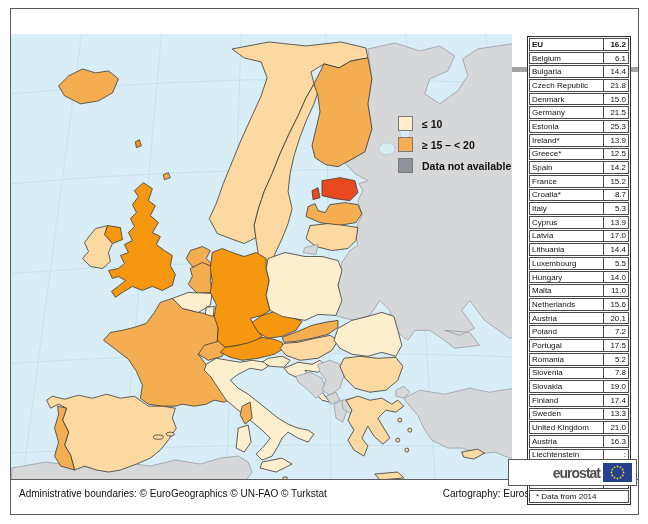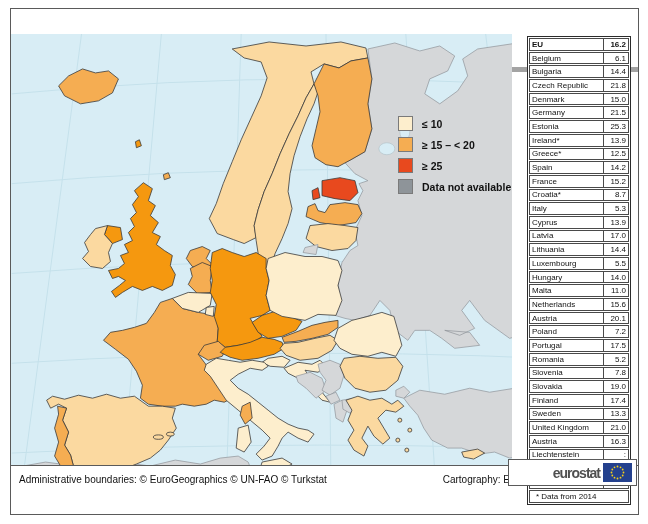--- a/index.html
+++ b/index.html
@@ -3,21 +3,21 @@
 <meta charset="utf-8">
 <style>
   html,body{margin:0;padding:0;background:#ffffff;}
   .page{position:relative;width:648px;height:524px;background:#ffffff;overflow:hidden;
         font-family:"Liberation Sans","DejaVu Sans",sans-serif;}
   .frame{position:absolute;left:10px;top:8px;width:627px;height:505px;border:1px solid #5a5a5a;background:#fff;}
   .title-band{position:absolute;left:0;top:0;width:100%;height:24px;border-bottom:5px solid #a3a3a3;
               display:flex;align-items:center;justify-content:center;background:#fff;margin-top:34px;}
   .title-band h1{margin:0;font-size:15px;font-weight:bold;color:#111;}
   .map-wrap{position:absolute;left:0;top:25px;width:501px;height:453px;background:#d8edf5;overflow:hidden;}
-  .footer-band{position:absolute;left:0;top:456px;width:100%;height:27px;border-top:1px solid #5a5a5a;background:#fff;
+  .footer-band{position:absolute;left:0;top:470px;width:100%;height:27px;border-top:1px solid #5a5a5a;background:#fff;
                display:flex;align-items:center;justify-content:space-between;box-sizing:border-box;padding:0 8px;}
   .footer-band span{font-size:10px;color:#111;}
   
   .legend{position:absolute;left:398px;top:104px;display:flex;flex-direction:column;}
   .legend-row{display:flex;align-items:center;height:21px;}
   .legend-swatch{width:15px;height:15px;border:1px solid #7a7a7a;box-sizing:border-box;margin-right:9px;}
   .legend-label{font-size:10.5px;font-weight:bold;color:#111;white-space:nowrap;}
   
   .data-table{position:absolute;left:527px;top:36px;width:104px;background:#fff;border:1px solid #2b2b2b;
               box-sizing:border-box;padding:1px;display:flex;flex-direction:column;gap:1px;}
@@ -141,24 +141,20 @@
       <div class="legend" style="left:387px;top:79px;" id="legend">
           <div class="legend-row">
             <span class="legend-swatch" style="background: rgb(253, 238, 205);"></span>
             <span class="legend-label">≤ 10</span>
           </div>
           <div class="legend-row">
             <span class="legend-swatch" style="background: rgb(245, 173, 82);"></span>
             <span class="legend-label">≥ 15 – &lt; 20</span>
           </div>
           <div class="legend-row">
-            <span class="legend-swatch" style="background: rgb(232, 73, 30);"></span>
-            <span class="legend-label">≥ 25</span>
-          </div>
-          <div class="legend-row">
             <span class="legend-swatch" style="background: rgb(142, 148, 153);"></span>
             <span class="legend-label">Data not available</span>
           </div>
         </div>
     </div>
 
     <div class="footer-band">
       <span>Administrative boundaries: © EuroGeographics © UN-FAO © Turkstat</span>
       <span>Cartography: Eurostat — GISCO, 03/2018</span>
     </div>

